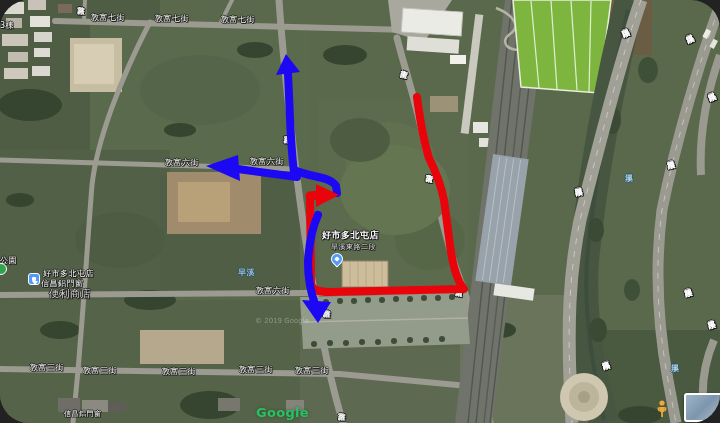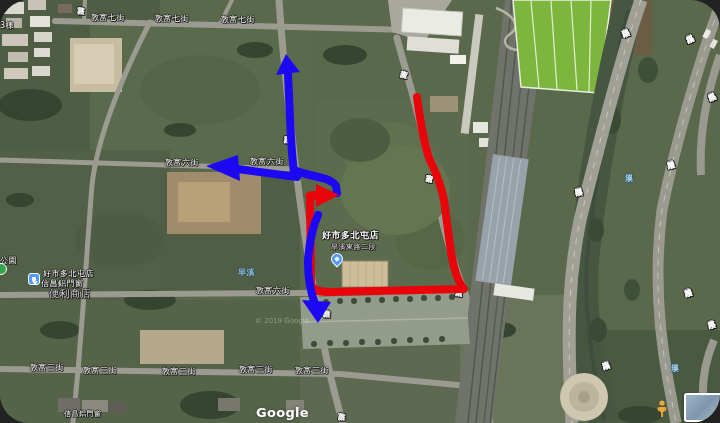--- a/index.html
+++ b/index.html
@@ -17,21 +17,21 @@
   .poi-sub2{color:#d6d6d6;font-size:10px;}
   .pin{position:absolute;width:12px;height:12px;border-radius:50% 50% 50% 0;
        transform:rotate(-45deg);border:1.5px solid #fff;box-sizing:border-box;z-index:10;}
   .pin .dot{position:absolute;left:3px;top:3px;width:4px;height:4px;background:#fff;border-radius:1px;}
   .sqpin{position:absolute;width:12px;height:12px;border-radius:3px;border:1.5px solid #fff;
        box-sizing:border-box;z-index:10;}
   .sqpin .dot{position:absolute;left:2.5px;top:2.5px;width:4px;height:4px;background:#fff;border-radius:1px;}
   .sqpin:after{content:"";position:absolute;left:3px;bottom:-4px;border:3px solid transparent;border-top:4px solid #fff;}
   .circle-icon{position:absolute;width:12px;height:12px;border-radius:50%;border:1.5px solid #fff;
        box-sizing:border-box;z-index:10;}
-  #google-logo{position:absolute;left:256px;top:405px;color:#ffffff;font-size:13px;font-weight:600;
+  #google-logo{position:absolute;left:256px;top:405px;color:#22c55e;font-size:13px;font-weight:600;
        letter-spacing:.3px;z-index:30;text-shadow:0 0 3px rgba(60,60,60,.8);}
   #watermark{position:absolute;left:255px;top:317px;color:rgba(255,255,255,.32);font-size:7px;
        z-index:9;text-shadow:none;}
   #corner-ui{position:absolute;right:0;bottom:0;height:27px;width:72px;z-index:30;}
   #pegman{position:absolute;left:8px;bottom:5px;width:12px;height:18px;}
   #mini-thumb{position:absolute;left:36px;bottom:1px;width:42px;height:25px;border:2px solid #fff;
        border-radius:3px 0 0 3px;background:linear-gradient(135deg,#9db6c8 0%,#7d96ad 45%,#b9c6ce 100%);
        box-shadow:0 1px 3px rgba(0,0,0,.5);}
 </style>
 </head>

